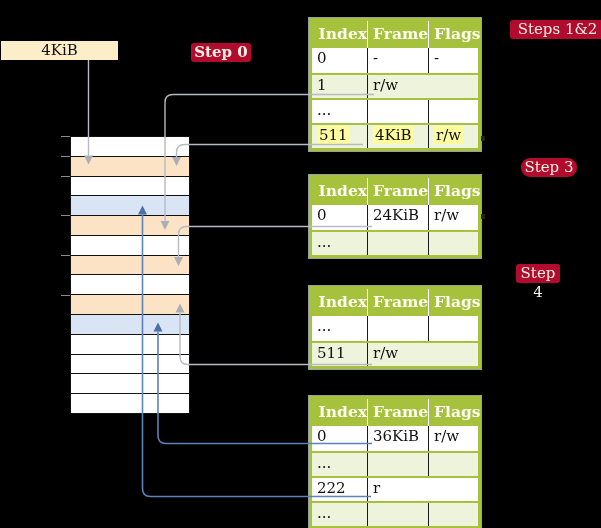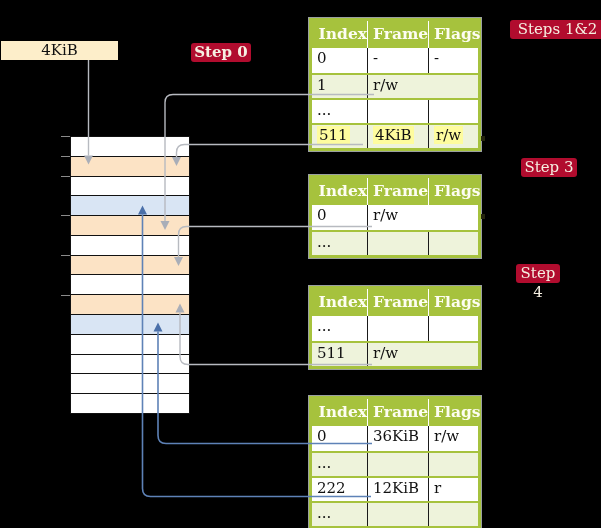--- a/index.html
+++ b/index.html
@@ -13,21 +13,21 @@
     background:var(--box-cream,#fdeeca);color:#111;font-size:15px;
     text-align:center;line-height:19px;
   }
   
   .badge{
     position:absolute;height:19px;line-height:19px;border-radius:3px;
     background:var(--badge-red,#b10c2e);color:#f6f0e2;font-size:15px;text-align:center;
   }
   .badge.b0{left:191px;top:43px;width:60px;font-weight:bold;}
   .badge.b12{left:510px;top:20px;width:95px;border-radius:3px 0 0 3px;}
-  .badge.b3{left:521px;top:158px;width:56px;}
+  .badge.b3{left:521px;top:158px;width:56px;border-radius:9px;}
   .badge.b4{left:516px;top:264px;width:44px;}
   
   .memory{
     position:absolute;left:70px;top:136px;width:120px;height:278px;
     border:1px solid #111;box-sizing:border-box;background:#fff;
     display:flex;flex-direction:column;
   }
   .mem-row{flex:1;border-top:1px solid #111;}
   .mem-row:first-child{border-top:none;}
   .mem-row[data-kind="free"]{background:#ffffff;}
@@ -126,20 +126,21 @@
   </div>
 
   <div class="ptable t2">
     <div class="thead">
       <div class="cell">Index</div>
       <div class="cell">Frame</div>
       <div class="cell">Flags</div>
     </div>
     <div class="trow">
       <div class="cell">0</div>
+      <div class="cell">24KiB</div>
       <div class="cell">r/w</div>
     </div>
     <div class="trow shaded">
       <div class="cell">...</div>
       <div class="cell"></div>
       <div class="cell"></div>
     </div>
   </div>
 
   <div class="ptable t3">
@@ -170,21 +171,20 @@
       <div class="cell">36KiB</div>
       <div class="cell">r/w</div>
     </div>
     <div class="trow shaded">
       <div class="cell">...</div>
       <div class="cell"></div>
       <div class="cell"></div>
     </div>
     <div class="trow">
       <div class="cell">222</div>
-      <div class="cell">12KiB</div>
       <div class="cell">r</div>
     </div>
     <div class="trow shaded">
       <div class="cell">...</div>
       <div class="cell"></div>
       <div class="cell"></div>
     </div>
   </div>
 
   <div class="entry-mark" style="left:481px;top:136px"></div>

